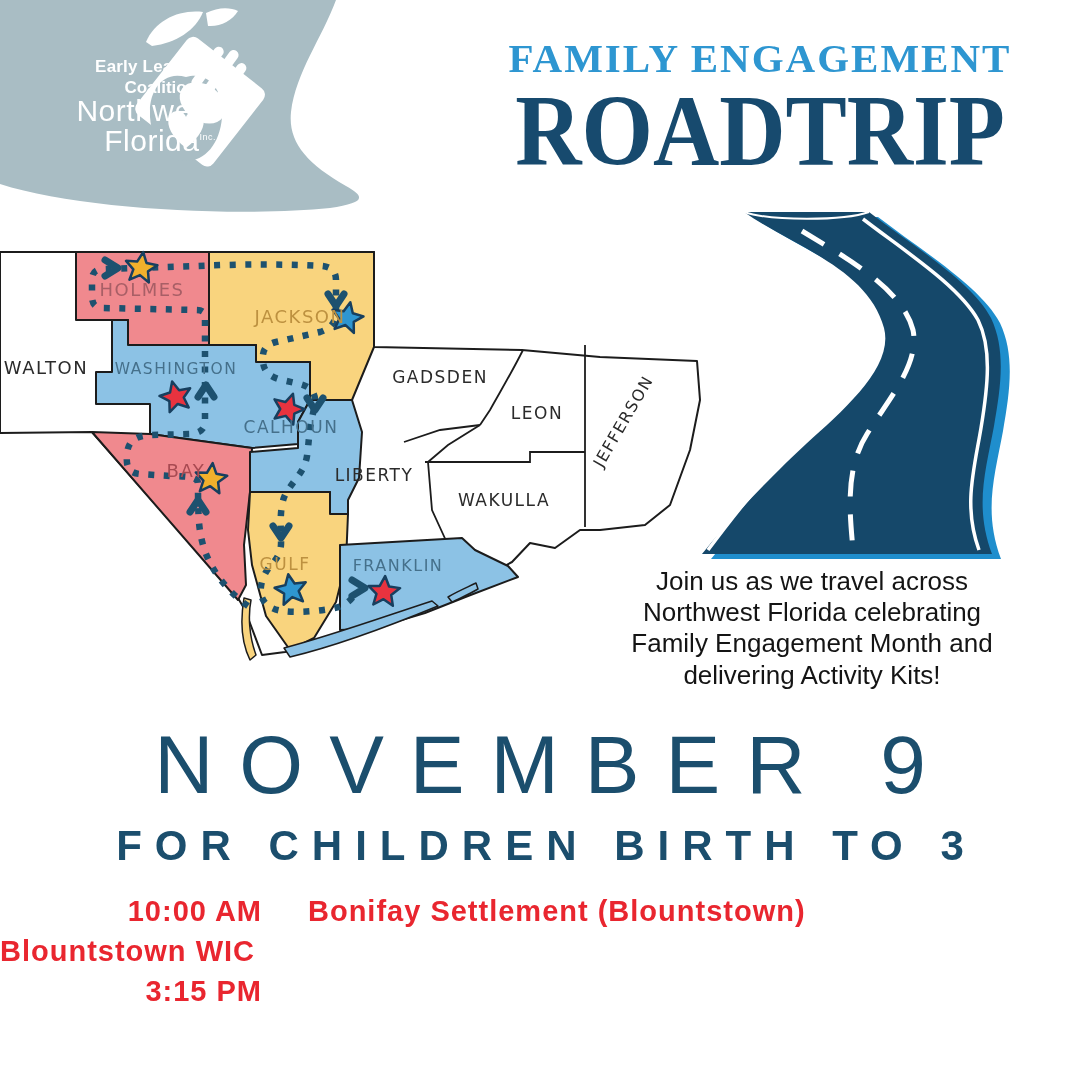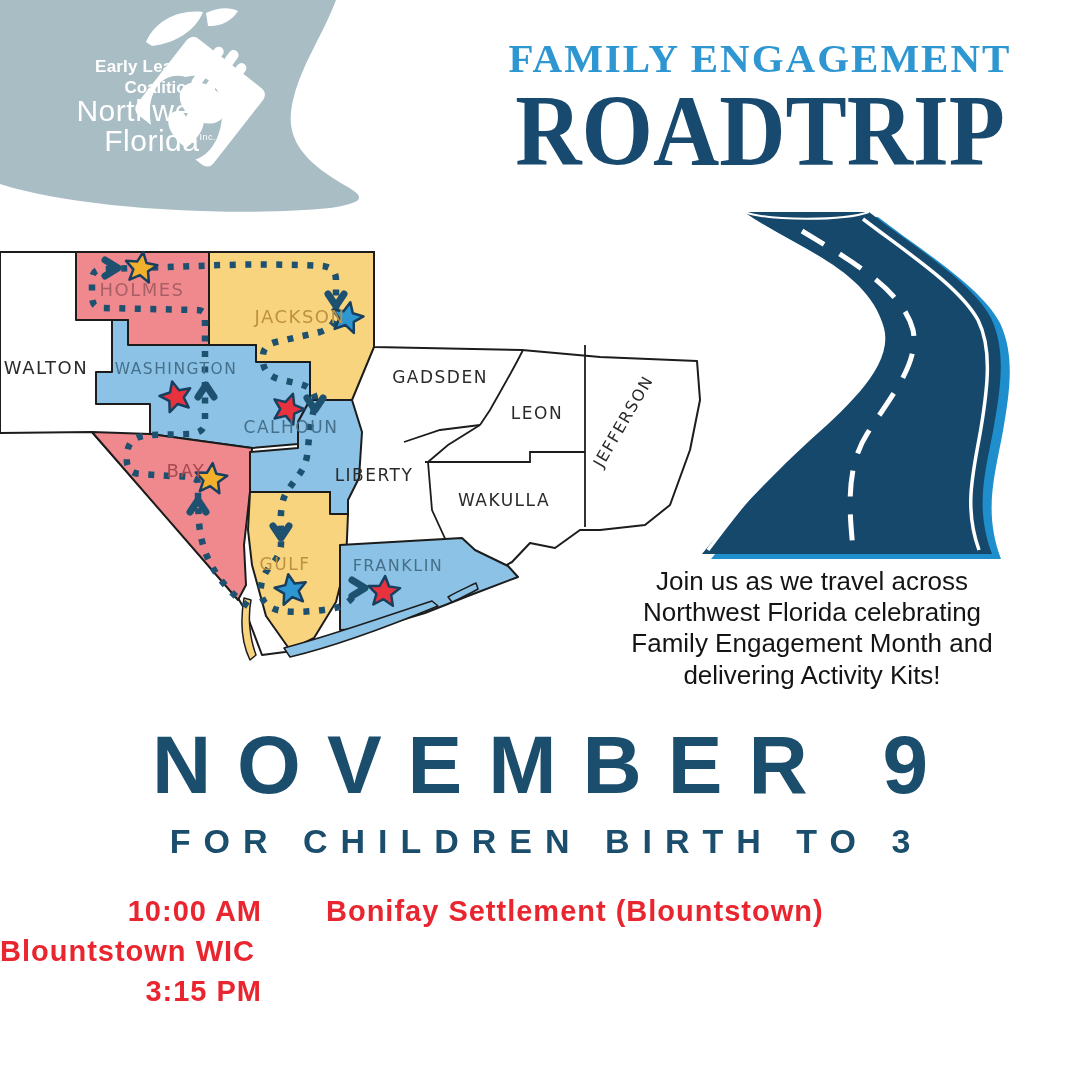--- a/index.html
+++ b/index.html
@@ -22,27 +22,27 @@
   #main-title{left:420px;top:80px;width:680px;text-align:center;color:#174a6e;
            font-family:"Liberation Serif",serif;font-weight:bold;font-size:102px;line-height:1;
            transform:scaleX(.9);transform-origin:center;}
 
   
   #intro{left:602px;top:566px;width:420px;text-align:center;color:#141414;
          font-size:26px;line-height:1.2;white-space:pre-line;}
 
   
   #event-date{left:0;top:722px;width:1080px;text-align:center;color:#1b4e6d;
-              font-weight:bold;font-size:82px;letter-spacing:26px;padding-left:26px;box-sizing:border-box;line-height:1.05;}
+              font-weight:normal;font-size:82px;letter-spacing:26px;padding-left:26px;box-sizing:border-box;line-height:1.05;}
   #event-audience{left:0;top:822px;width:1080px;text-align:center;color:#1b4e6d;
-              font-weight:bold;font-size:34px;letter-spacing:13px;padding-left:13px;box-sizing:border-box;}
+              font-weight:bold;font-size:42px;letter-spacing:13px;padding-left:13px;box-sizing:border-box;}
 
   
   #schedule{left:0;top:891px;width:1080px;color:#e9262f;font-weight:bold;font-size:29px;}
-  .stop-row{display:grid;grid-template-columns:262px 1fr;column-gap:64px;line-height:40px;letter-spacing:1px;}
+  .stop-row{display:grid;grid-template-columns:262px 1fr;column-gap:46px;line-height:40px;letter-spacing:1px;}
   .stop-time{text-align:right;}
   .stop-loc{text-align:left;}
 
   svg text{font-family:"DejaVu Sans",sans-serif;}
   .county-label{letter-spacing:1.5px;}
 </style>
 </head>
 <body>
 
 <div id="canvas">

